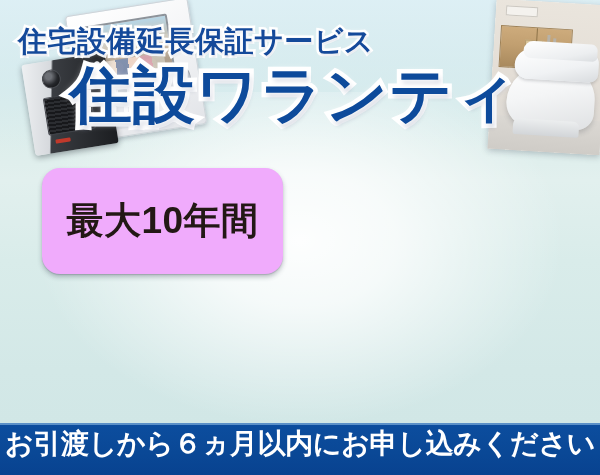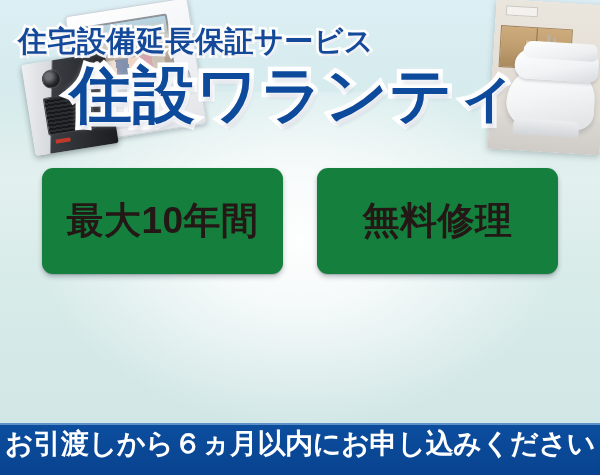--- a/index.html
+++ b/index.html
@@ -320,22 +320,22 @@
     top: 168px;
     width: 516px;
     height: 227px;
     display: grid;
     grid-template-columns: 1fr 1fr;
     grid-template-rows: 1fr 1fr;
     column-gap: 34px;
     row-gap: 15px;
   }
   .feature-box {
-    background: #15803d;
-    border-radius: 11px;
+    background: #f0abfc;
+    border-radius: 18px;
     box-shadow:
       0 3px 5px rgba(40,50,65,0.30),
       0 1px 1px rgba(40,50,65,0.18);
     display: flex;
     align-items: center;
     justify-content: center;
   }
   .feature-label {
     font-size: 37px;
     font-weight: bold;
@@ -406,22 +406,19 @@
     <div class="tl-lid"></div>
   </div>
 
   <div class="subtitle">住宅設備延長保証サービス</div>
   <div class="title">住設ワランティ</div>
 
   <div class="features">
     <div class="feature-box">
       <span class="feature-label">最大10年間</span>
     </div>
-    <div class="feature-box">
-      <span class="feature-label">無料修理</span>
-    </div>
   </div>
 
   <div class="bottom-bar">
     <span class="bottom-bar-text">お引渡しから６ヵ月以内にお申し込みください</span>
   </div>
 
 </div>
 
 </body></html>

